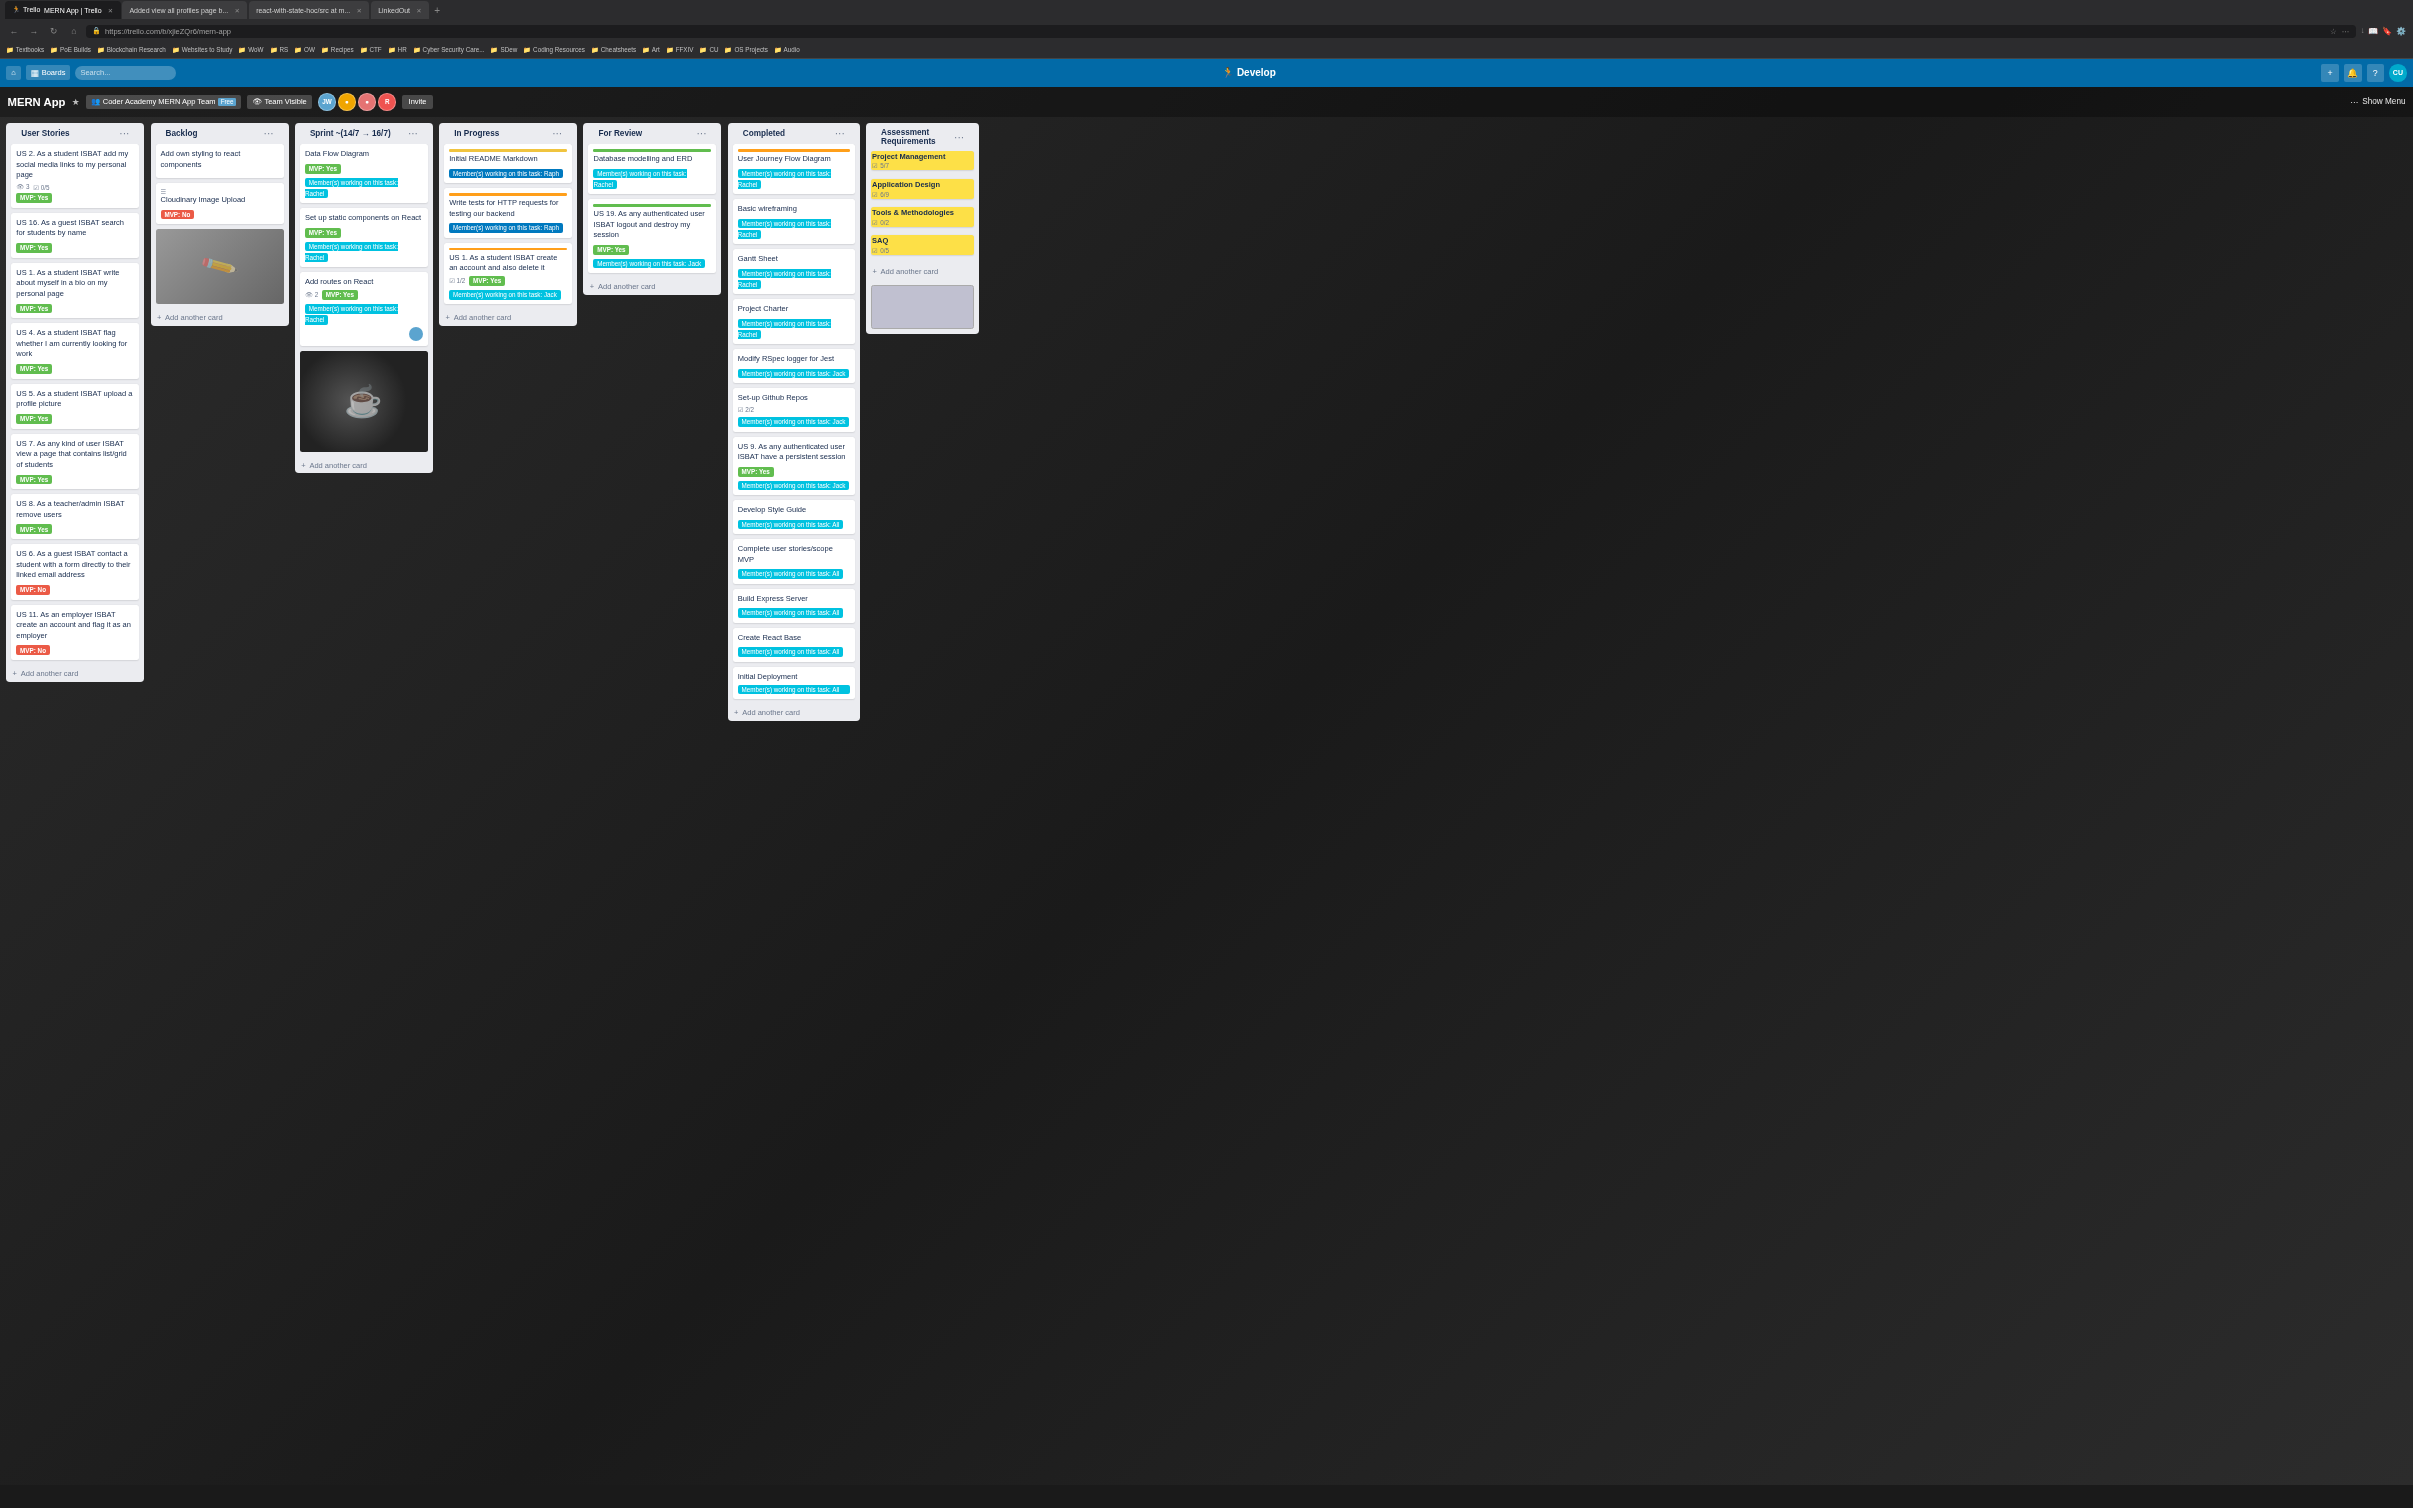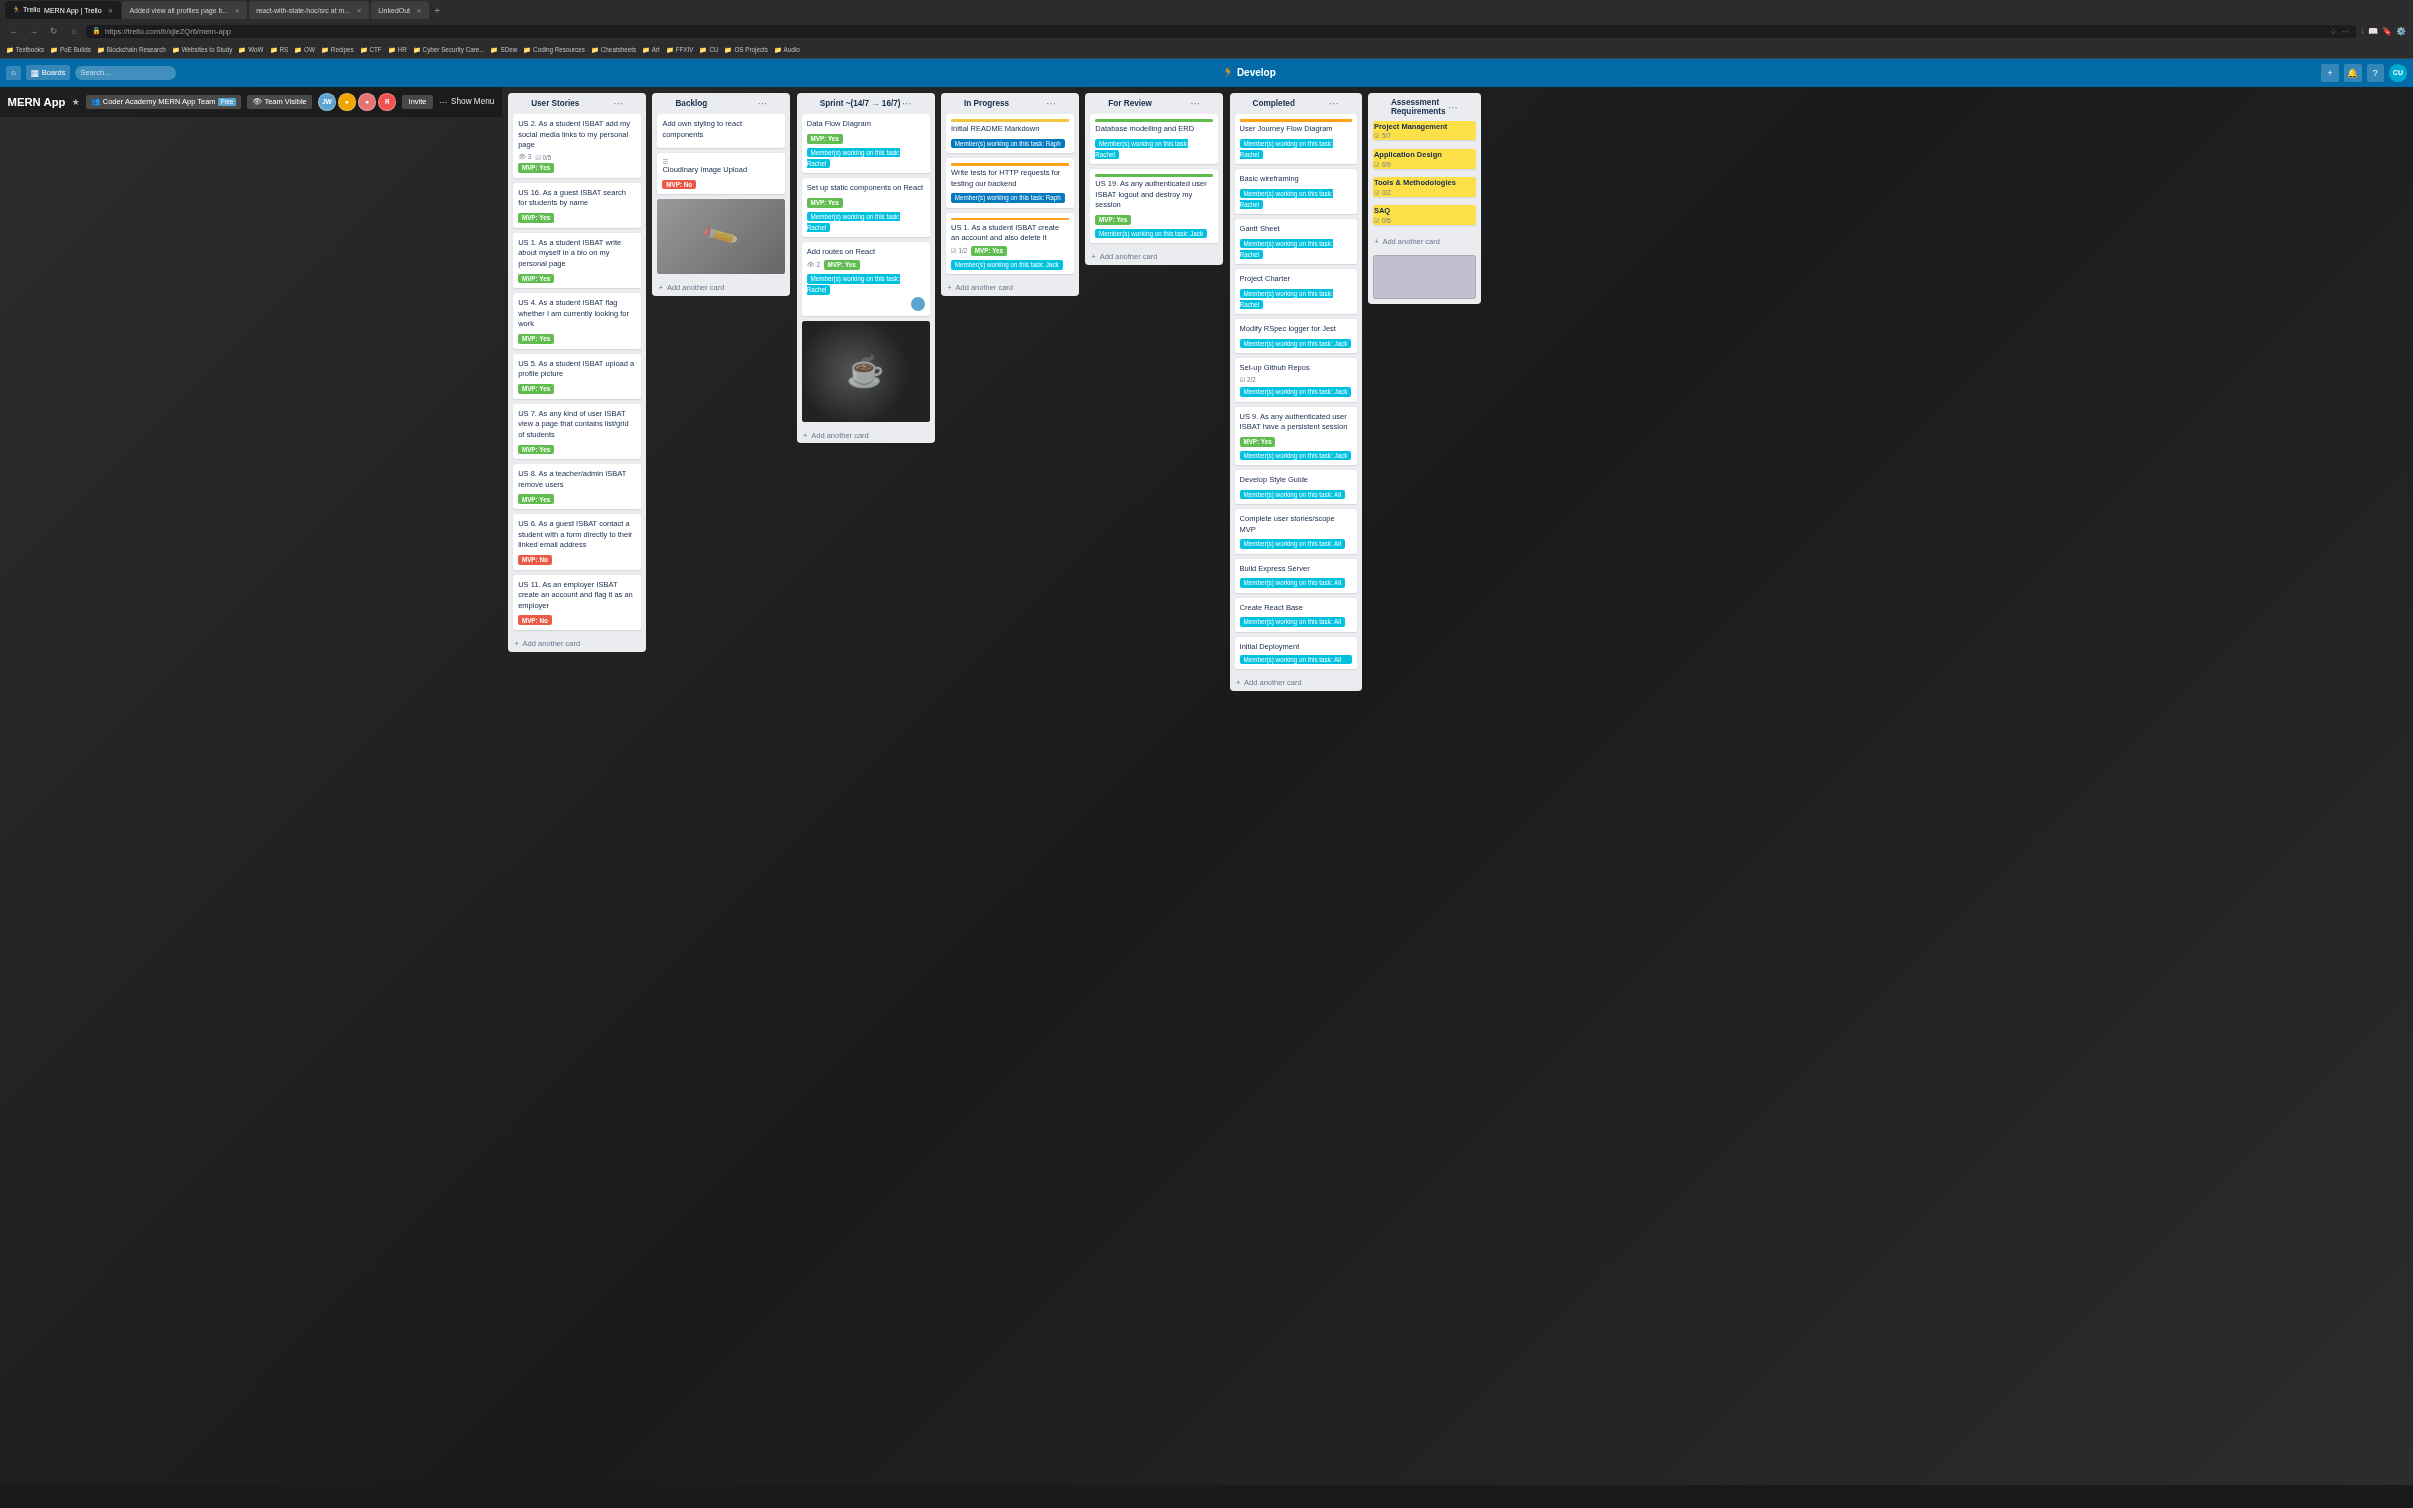--- a/index.html
+++ b/index.html
@@ -56,21 +56,21 @@
     .avatar-jw { background: #5ba4cf; }
     .avatar-2 { background: #f0a500; }
     .avatar-3 { background: #e57373; }
     .avatar-r { background: #ef5350; }
     .invite-btn { background: rgba(255,255,255,0.2); border: none; color: white; padding: 2.5px 6.3px; border-radius: 1.9px; font-size: 7.5px; cursor: pointer; }
     .show-menu-area { margin-left: auto; display: flex; align-items: center; gap: 3.8px; color: rgba(255,255,255,0.9); font-size: 8.2px; cursor: pointer; }
 
     
     .board-content { flex: 1; display: flex; gap: 6.3px; padding: 6.3px; overflow-x: auto; overflow-y: hidden; align-items: flex-start; }
     .board-column { background: #ebecf0; border-radius: 3.8px; width: 138px; min-width: 138px; max-height: calc(100vh - 145px); display: flex; flex-direction: column; }
-    .column-header { display: flex; align-items: center; justify-content: space-between; padding: 5px 23px; font-weight: bold; font-size: 8.2px; color: #172b4d; }
+    .column-header { display: flex; align-items: center; justify-content: space-between; padding: 5px 15px; font-weight: bold; font-size: 8.2px; color: #172b4d; }
     .column-more { background: none; border: none; cursor: pointer; color: #6b778c; font-size: 10px; }
     .column-cards { flex: 1; overflow-y: auto; padding: 0 5px 5px; display: flex; flex-direction: column; gap: 5px; }
     .card { background: white; border-radius: 2.5px; padding: 5px; cursor: pointer; box-shadow: 0 0.6px 1.3px rgba(0,0,0,0.1); }
     .card-title { font-size: 7.5px; color: #172b4d; margin-bottom: 2.5px; line-height: 1.4; }
     .card-badge { display: inline-block; padding: 1.3px 3.8px; border-radius: 1.9px; font-size: 6.3px; font-weight: bold; color: white; margin-top: 1.9px; }
     .badge-green { background: #61bd4f; }
     .badge-red { background: #eb5a46; }
     .card-meta { display: flex; align-items: center; gap: 3.8px; margin-top: 2.5px; font-size: 6.3px; color: #6b778c; }
     .add-card-btn { display: flex; align-items: center; gap: 3.8px; padding: 3.8px 6.3px; color: #6b778c; font-size: 7.5px; cursor: pointer; border-radius: 0 0 3.8px 3.8px; }
     .color-bar { height: 2.5px; border-radius: 1.3px; margin-bottom: 2.5px; }
@@ -78,21 +78,21 @@
     .bar-yellow { background: #f0c43f; }
     .bar-orange { background: #ff9f1a; }
 
     
     .assessment-column { background: #ebecf0; border-radius: 3.8px; width: 113px; min-width: 113px; max-height: calc(100vh - 145px); display: flex; flex-direction: column; }
     .assessment-item { background: #fde047; border-radius: 2.5px; padding: 1px; cursor: pointer; box-shadow: 0 0.6px 1.3px rgba(0,0,0,0.1); margin-bottom: 3.8px; }
     .assessment-title { font-size: 7.5px; color: #172b4d; font-weight: bold; margin-bottom: 1.3px; }
     .checklist-row { display: flex; align-items: center; gap: 2.5px; font-size: 6.3px; color: #6b778c; margin-top: 1.3px; }
     
     
-    .board-content-wrapper { flex: 1; display: flex; overflow: hidden; background: linear-gradient(135deg, #2c2c2c 0%, #1a1a1a 50%, #2c2c2c 100%); }
+    .board-content-wrapper { flex: 1; display: flex; flex-direction: column; overflow: hidden; background: linear-gradient(135deg, #2c2c2c 0%, #1a1a1a 50%, #2c2c2c 100%); }
 
     .completed-column { width: 132px; min-width: 132px; }
   </style>
 </head>
 <body>
 
 <div class="browser-chrome">
 
 
   <div class="tab-bar">

